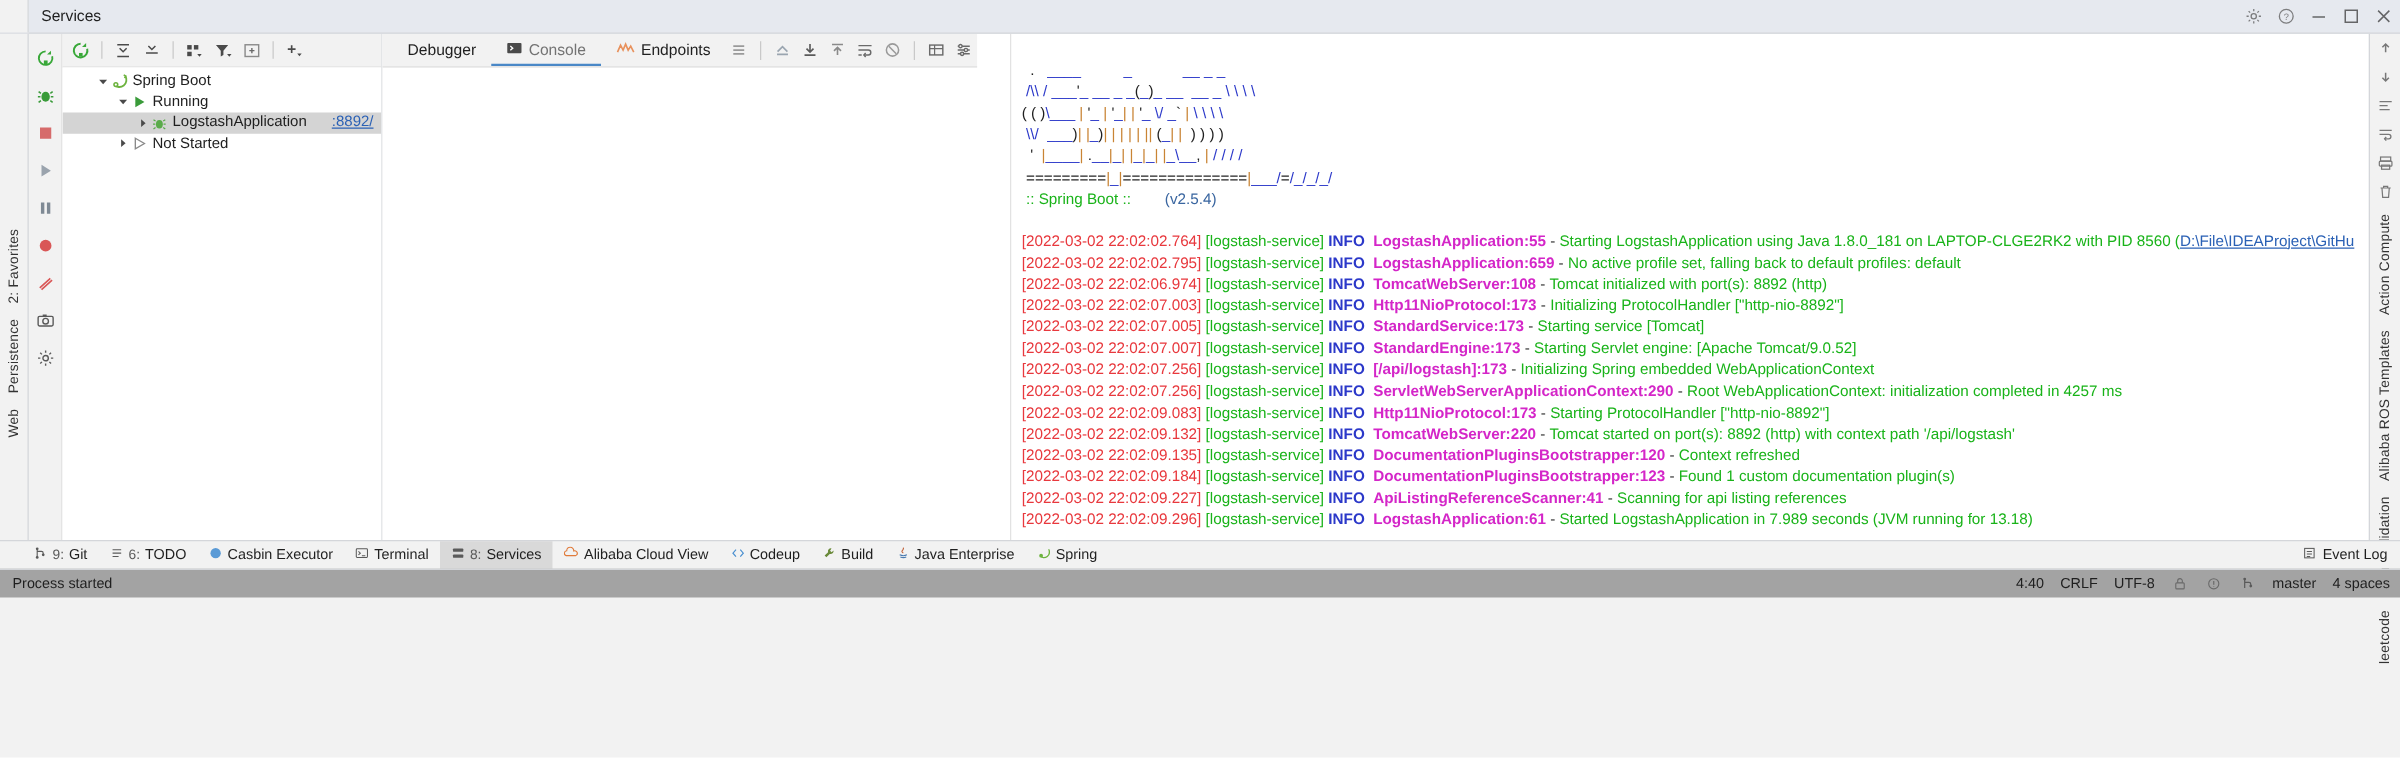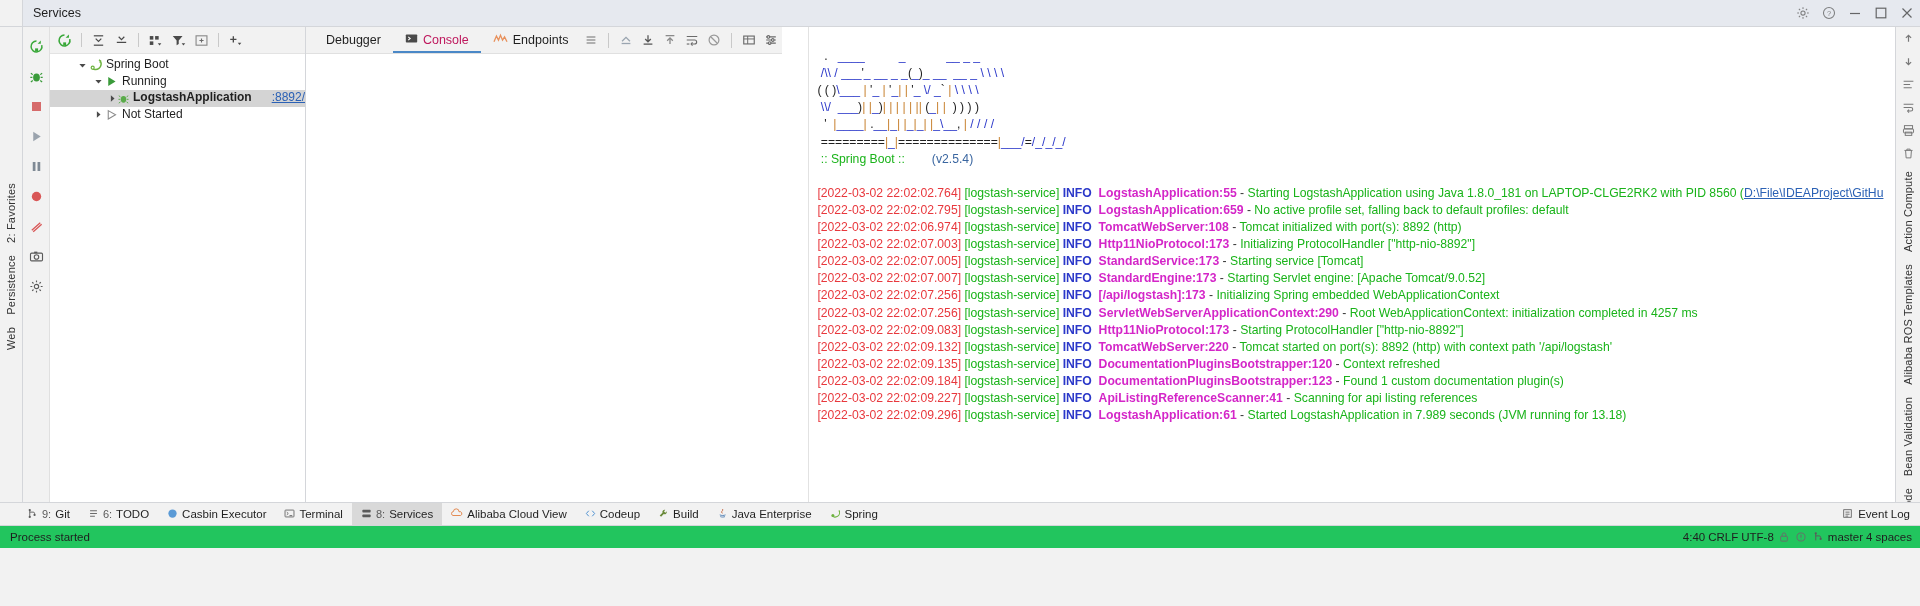--- a/index.html
+++ b/index.html
@@ -3,21 +3,21 @@
 <meta charset="utf-8">
 <style>
   html,body{margin:0;padding:0;}
   body{
     width:1920px;height:606px;overflow:hidden;
     background:#f2f2f2;
     font-family:"Liberation Sans", sans-serif;
     font-size:12px;color:#1f1f1f;
     -webkit-font-smoothing:antialiased;
   }
-  .app{position:relative;width:1920px;height:548px;display:flex;flex-direction:column;}
+  .app{position:relative;width:1920px;height:478px;display:flex;flex-direction:column;}
 
   
   .topbar{height:26px;background:#e6e9ef;display:flex;align-items:center;position:relative;flex:0 0 26px;border-bottom:1px solid #d4d6da;}
   .topbar-left{width:22px;height:26px;background:#f2f2f2;border-right:1px solid #d4d6da;}
   .topbar-title{margin-left:10px;font-size:12.5px;color:#1f1f1f;}
   .topbar-right{position:absolute;right:6px;top:0;height:26px;display:flex;align-items:center;gap:11px;}
   .tb-ic{width:15px;height:15px;display:flex;align-items:center;justify-content:center;cursor:pointer;opacity:.75;}
   .tb-ic svg{display:block;}
 
   
@@ -40,28 +40,28 @@
   .svc-main{flex:1;display:flex;flex-direction:column;min-width:0;}
   .svc-toolbar{height:26px;display:flex;align-items:center;gap:2px;padding-left:4px;background:#f2f2f2;border-bottom:1px solid #e3e3e3;}
   .t-ic{width:21px;height:20px;display:flex;align-items:center;justify-content:center;cursor:pointer;}
   .t-sep{width:1px;height:14px;background:#c9c9c9;margin:0 4px;}
   .tree{flex:1;padding-top:3px;background:#fff;overflow:hidden;}
   .trow{height:16.5px;display:flex;font-size:12px;white-space:nowrap;cursor:pointer;}
   .trow.sel{background:#d4d4d4;}
   .tw{width:12px;display:flex;align-items:center;justify-content:center;}
   .ticon{width:15px;display:flex;align-items:center;justify-content:center;margin-right:3px;}
   .tlbl{color:#1f1f1f;}
-  .tlbl.b{font-weight:bold;}
+  .tlbl.b{font-weight:normal;}
   .tport{color:#2b61b5;text-decoration:underline;margin-left:20px;}
 
   
   .console{flex:1;display:flex;flex-direction:row;min-width:0;background:#fff;}
   .ctabs{height:26px;background:#f2f2f2;display:flex;align-items:center;border-bottom:1px solid #e0e0e0;padding-left:8px;gap:0px;}
   .ctab{display:flex;align-items:center;gap:5px;padding:0 12px;height:26px;font-size:12.5px;color:#1f1f1f;cursor:pointer;}
-  .ctab.active{color:#be185d;box-shadow:inset 0 -2px 0 0 #4a88c7;}
+  .ctab.active{color:#737373;box-shadow:inset 0 -2px 0 0 #4a88c7;}
   .ct-sep{width:1px;height:15px;background:#c9c9c9;margin:0 6px;}
   .ctool{width:22px;height:22px;display:flex;align-items:center;justify-content:center;cursor:pointer;}
   .cbody{flex:1;display:flex;min-height:0;background:#fff;}
   .gutter{width:26px;background:#fff;border-right:1px solid #e2e2e2;flex:0 0 26px;}
   .logwrap{flex:1;padding:4px 0 0 8px;overflow:hidden;min-width:0;}
   pre.log{margin:0;font-family:Liberation Sans, sans-serif;font-size:12.2px;line-height:17.1px;white-space:pre;color:#000;}
   .ban{color:#1f1f1f;}
   .banb{color:#2b38c9;}
   .bano{color:#c98434;}
   .grn{color:#19b319;}
@@ -75,22 +75,22 @@
   .dash{color:#333;}
 
   
   .bottombar{height:22px;background:#f2f2f2;border-top:1px solid #d4d6da;display:flex;align-items:center;padding-left:18px;gap:0;flex:0 0 22px;position:relative;}
   .btab{display:flex;align-items:center;gap:4px;padding:0 9px;height:22px;font-size:11.5px;color:#1f1f1f;cursor:pointer;}
   .btab.active{background:#d9d9d9;}
   .bnum{color:#5a5a5a;font-size:11px;}
   .bottom-right{position:absolute;right:10px;display:flex;align-items:center;gap:5px;font-size:11.5px;color:#1f1f1f;cursor:pointer;}
 
   
-  .statusbar{height:22px;background:#22c55e;border-top:1px solid #d4d6da;display:flex;align-items:center;padding-left:10px;font-size:11.5px;color:#1f1f1f;flex:0 0 22px;position:relative;}
-  .sb-right{position:absolute;right:8px;display:flex;align-items:center;gap:3px;}
+  .statusbar{height:22px;background:#a3a3a3;border-top:1px solid #d4d6da;display:flex;align-items:center;padding-left:10px;font-size:11.5px;color:#1f1f1f;flex:0 0 22px;position:relative;}
+  .sb-right{position:absolute;right:8px;display:flex;align-items:center;gap:13px;}
   .sb-it{cursor:pointer;white-space:nowrap;}
   .dot-ic{width:14px;height:14px;display:flex;align-items:center;justify-content:center;}
 </style>
 </head>
 <body>
 
 <div class="app">
 
   <div class="topbar">
     <div class="topbar-left"></div>

